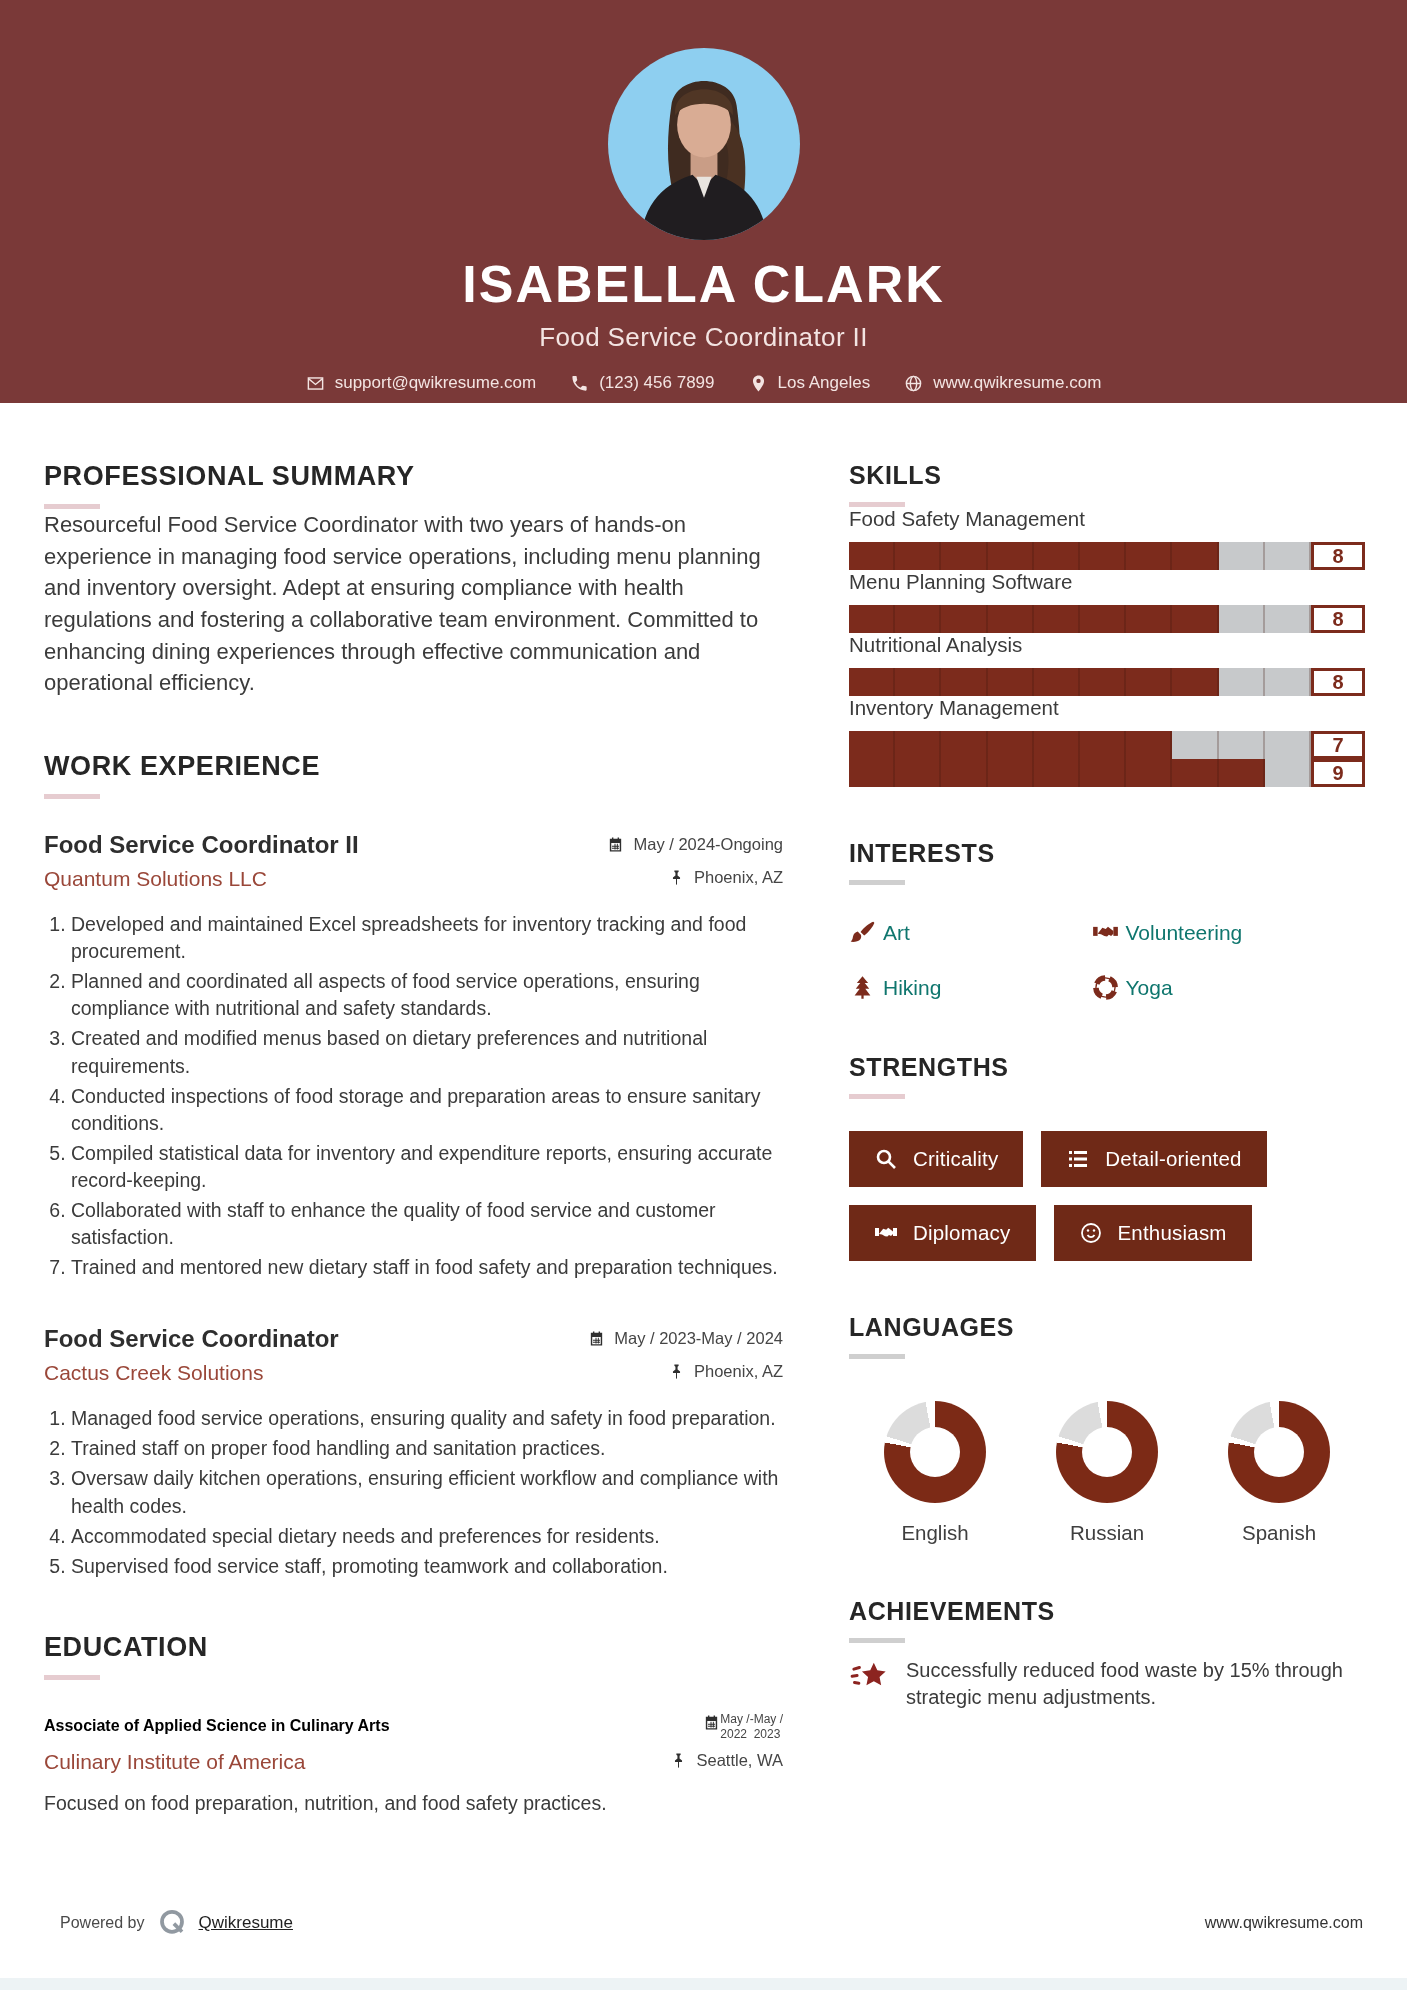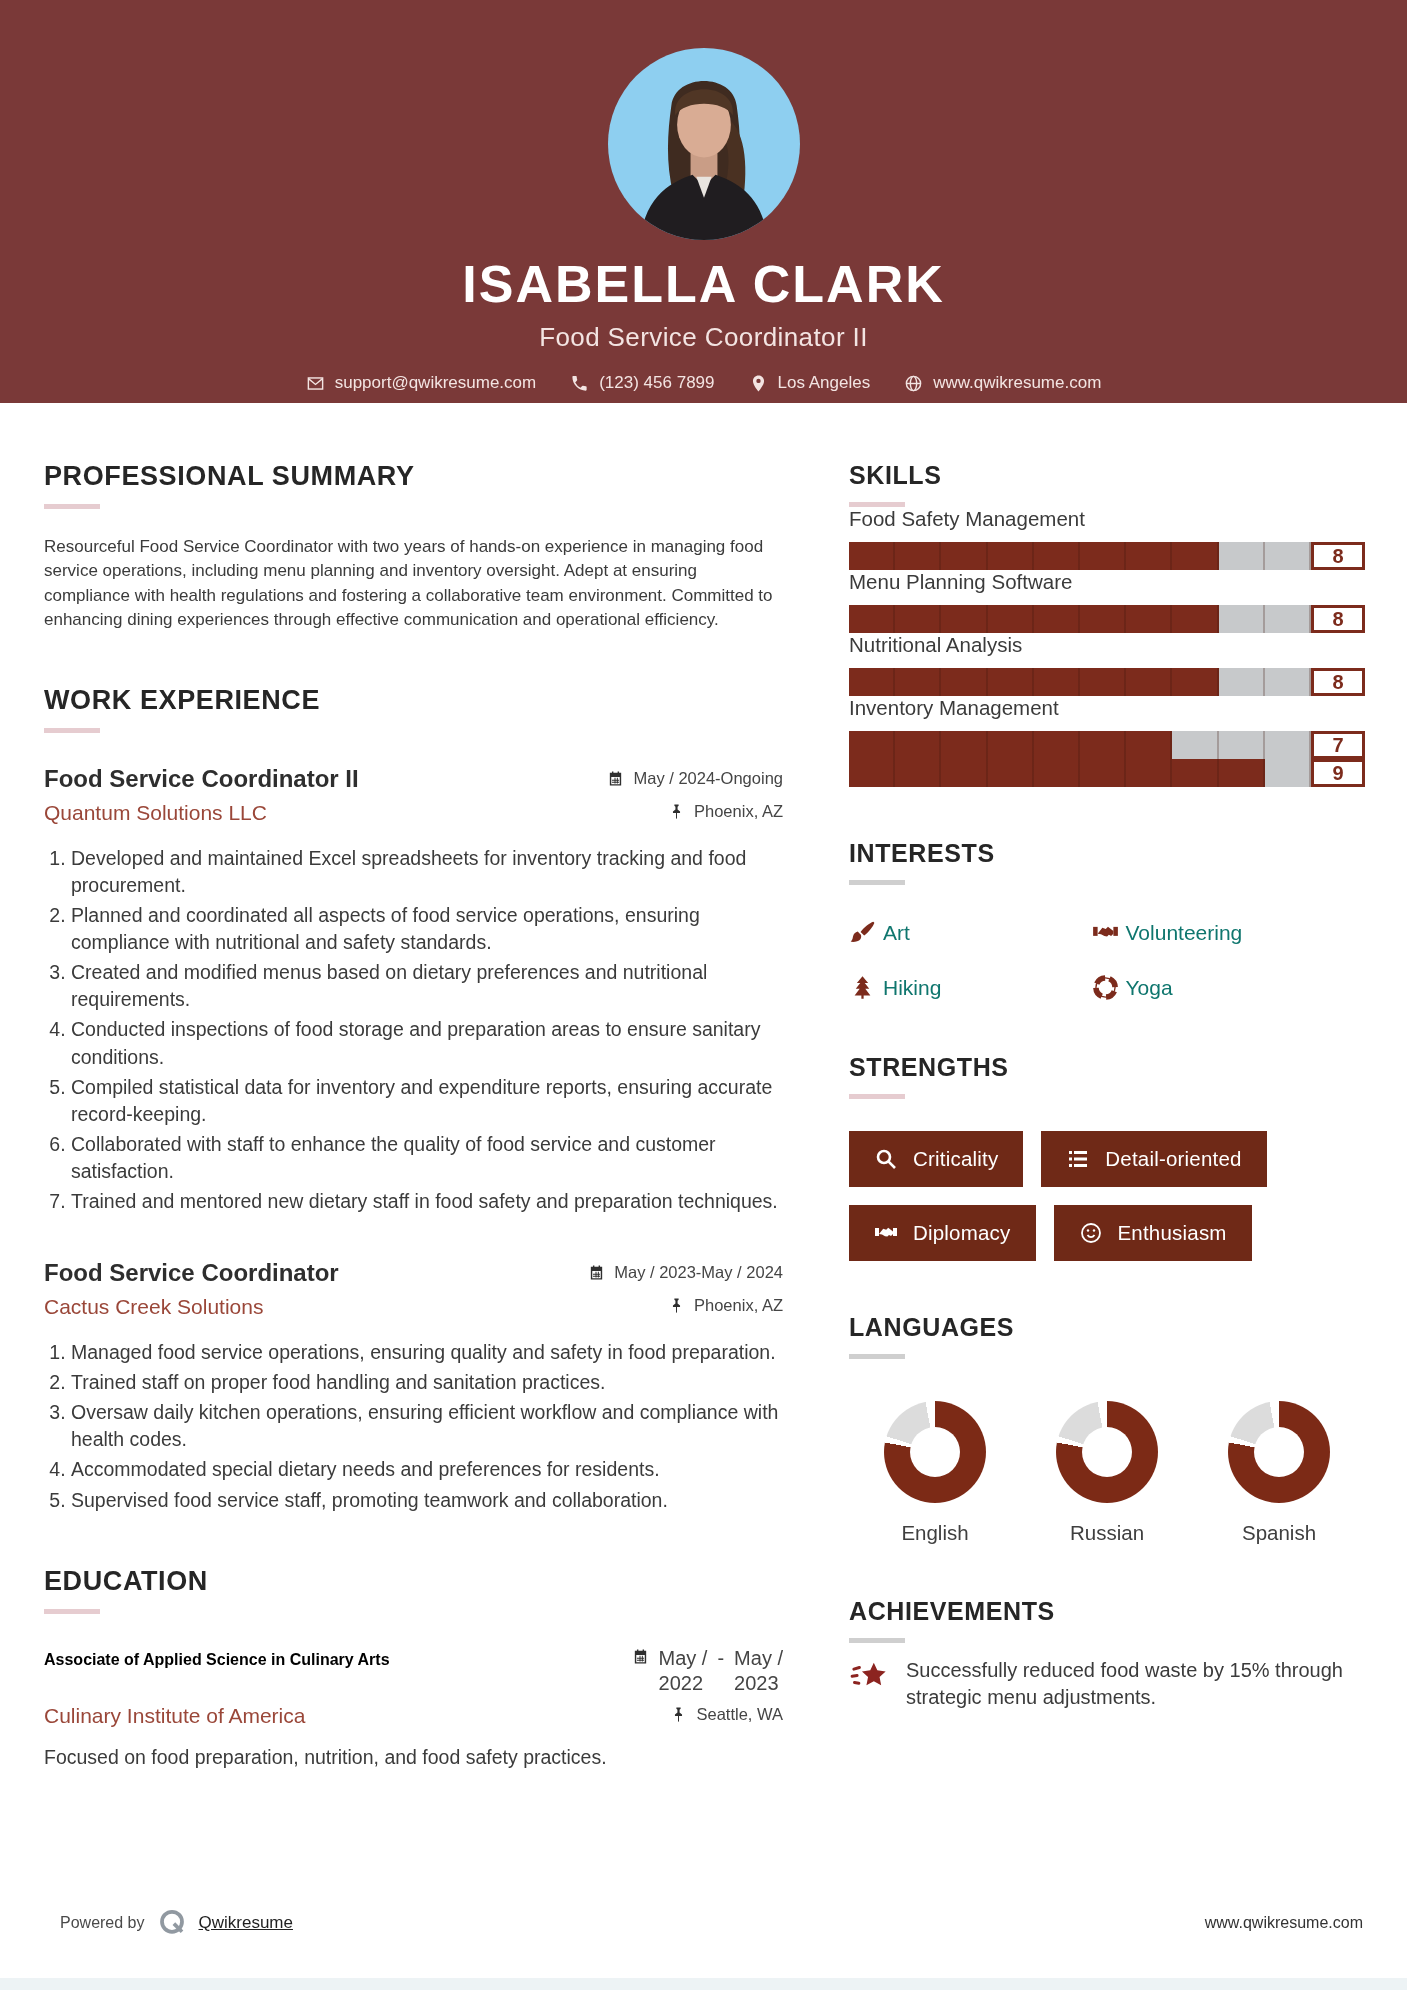--- a/index.html
+++ b/index.html
@@ -28,36 +28,36 @@
   .columns{display:flex;align-items:flex-start;gap:66px;padding:58px 42px 0 44px}
   .col-left{flex:1 1 auto;min-width:0}
   .col-right{flex:0 0 516px;width:516px}
 
   h2.sec{font-size:27px;font-weight:700;letter-spacing:.6px;color:var(--heading-color)}
   .col-right h2.sec{font-size:25px}
   .underline{width:56px;height:5px;margin-top:12px}
   .underline.pink{background:var(--underline-pink)}
   .underline.gray{background:var(--underline-gray)}
 
-  .summary-text{margin-top:26px;font-size:17px;line-height:1.44;color:var(--body-color)}
+  .summary-text{font-size:22px;line-height:1.44;color:var(--body-color)}
 
   .section{margin-top:52px}
   .job{margin-top:32px}
   .job + .job{margin-top:44px}
   .row{display:flex;justify-content:space-between;align-items:baseline}
   .job-title{font-size:24px;font-weight:700;color:#2e2e2e}
   .meta{display:flex;align-items:center;gap:9px;font-size:16.5px;color:#454545;white-space:nowrap}
   .meta svg{width:17px;height:17px;color:#2f2f2f;flex:0 0 auto}
   .company{font-size:21px;color:var(--brick);margin-top:8px}
   ol.bullets{margin:20px 0 0 0;padding-left:27px;font-size:19.5px;line-height:1.39;color:var(--body-color)}
   ol.bullets li{margin-bottom:3px}
 
   
   .edu-degree{font-size:16px;font-weight:700;color:#000000;max-width:470px;line-height:1.3}
-  .edu-dates{display:flex;align-items:flex-start;gap:10px;font-size:20px;line-height:1.25;color:#454545;white-space:nowrap}
+  .edu-dates{display:flex;align-items:flex-start;font-size:12px;line-height:1.25;color:#454545;white-space:nowrap}
   .edu-dates svg{width:17px;height:17px;color:#2f2f2f;margin-top:2px}
   .edu-desc{margin-top:18px;font-size:19.5px;color:var(--body-color)}
 
   
   .skill{}
   .skill-label{font-size:20.5px;color:var(--body-color);margin-bottom:11px}
   .skill-bar{display:flex;height:28px;width:100%}
   .skill-track{flex:1 1 auto;background:var(--bar-track);position:relative;overflow:hidden}
   .skill-fill{height:100%;background:var(--maroon)}
   .skill-track::after{content:"";position:absolute;inset:0;

